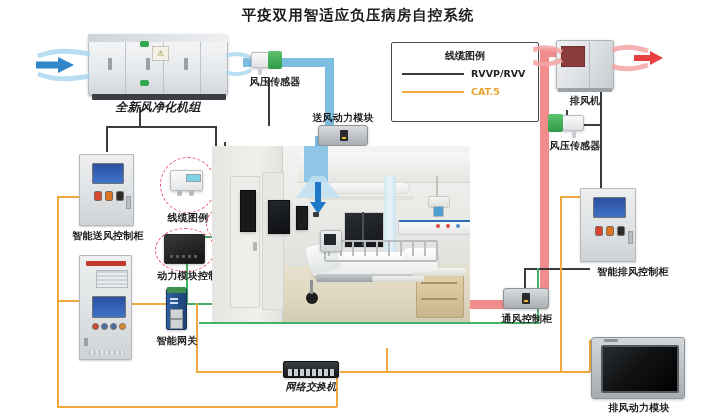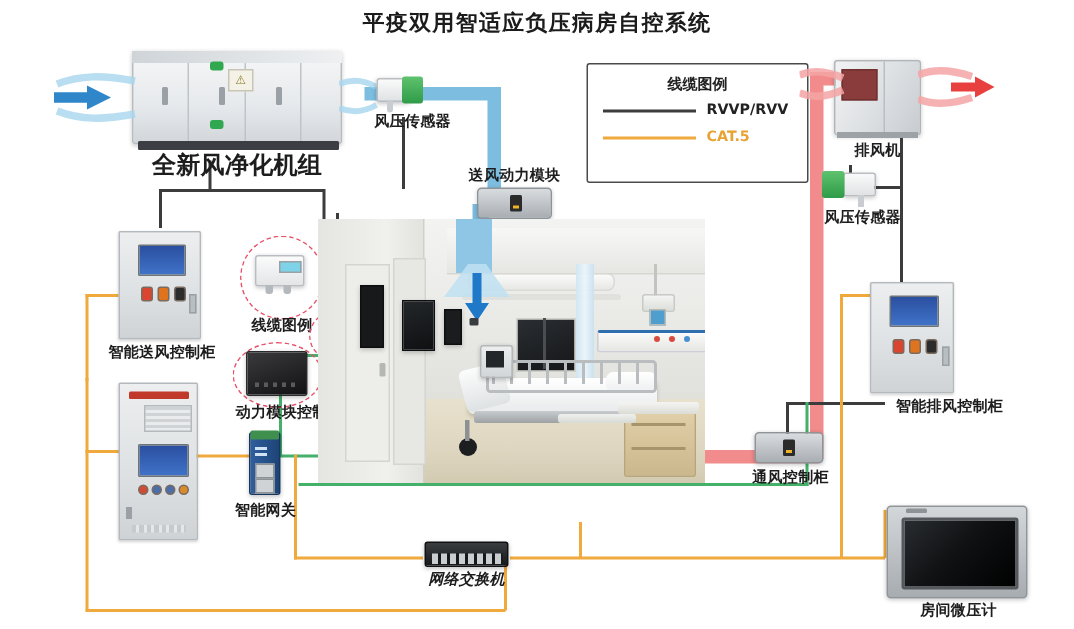--- a/index.html
+++ b/index.html
@@ -117,21 +117,21 @@
   <svg class="abs" style="left:34px;top:44px;width:58px;height:42px;" viewBox="0 0 58 42">
     <path d="M4 12 C20 6 34 6 56 10" stroke="#a8d6ef" stroke-width="5" fill="none" opacity=".8"></path>
     <path d="M4 30 C20 36 34 36 56 32" stroke="#a8d6ef" stroke-width="5" fill="none" opacity=".8"></path>
     <path d="M2 21 L26 21" stroke="#2f86c8" stroke-width="7" fill="none"></path>
     <path d="M24 13 L40 21 L24 29 Z" fill="#2f86c8"></path>
   </svg>
   <svg class="abs" style="left:226px;top:48px;width:26px;height:34px;" viewBox="0 0 26 34">
     <path d="M0 8 C10 4 18 6 25 10" stroke="#a8d6ef" stroke-width="4" fill="none" opacity=".8"></path>
     <path d="M0 24 C10 28 18 26 25 22" stroke="#a8d6ef" stroke-width="4" fill="none" opacity=".8"></path>
   </svg>
-  <div class="lbl" style="left:78px;top:101px;width:160px;font-size:16px;">全新风净化机组</div>
+  <div class="lbl" style="left:78px;top:101px;width:160px;font-size:12px;font-style:italic;">全新风净化机组</div>
 
   <div class="dev shadow" style="left:251px;top:52px;width:22px;height:16px;
               background:linear-gradient(180deg,#fafafa,#e0e2e4);border:1px solid #b9bdc1;border-radius:2px;"></div>
   <div class="abs" style="left:268px;top:51px;width:14px;height:18px;
               background:linear-gradient(180deg,#5ec26e,#2f9b48);border-radius:2px;"></div>
   <div class="abs" style="left:258px;top:67px;width:4px;height:8px;background:#c9cdd1;border-radius:0 0 2px 2px;"></div>
   <div class="lbl" style="left:230px;top:76px;width:90px;font-size:10px;">风压传感器</div>
 
   <div class="dev shadow" style="left:318px;top:125px;width:50px;height:21px;
               background:linear-gradient(180deg,#d9dcdf,#a9aeb3);border:1px solid #8e9398;border-radius:3px;"></div>
@@ -329,15 +329,15 @@
   <div class="abs" style="left:288px;top:369px;width:47px;height:7px;
               background:repeating-linear-gradient(90deg,#c9cdd0 0 4px,#16181a 4px 6px);"></div>
   <div class="lbl" style="left:266px;top:381px;width:90px;font-size:10px;font-style:italic;">网络交换机</div>
 
   <div class="dev shadow" style="left:591px;top:337px;width:94px;height:62px;
               background:linear-gradient(180deg,#d4d7da,#a7acb0);border:1px solid #8f9498;border-radius:3px;"></div>
   <div class="abs" style="left:601px;top:345px;width:74px;height:44px;
               background:linear-gradient(135deg,#2a2d30 0%,#101214 45%,#000000 100%);
               border:2px solid #55595d;border-radius:2px;"></div>
   <div class="abs" style="left:604px;top:339px;width:14px;height:3px;background:#8d9296;border-radius:1px;"></div>
-  <div class="lbl" style="left:593px;top:402px;width:92px;font-size:10px;">房间微压计</div>
+  <div class="lbl" style="left:593px;top:402px;width:92px;font-size:10px;">排风动力模块</div>
 
 </div>
 
 </body></html>

